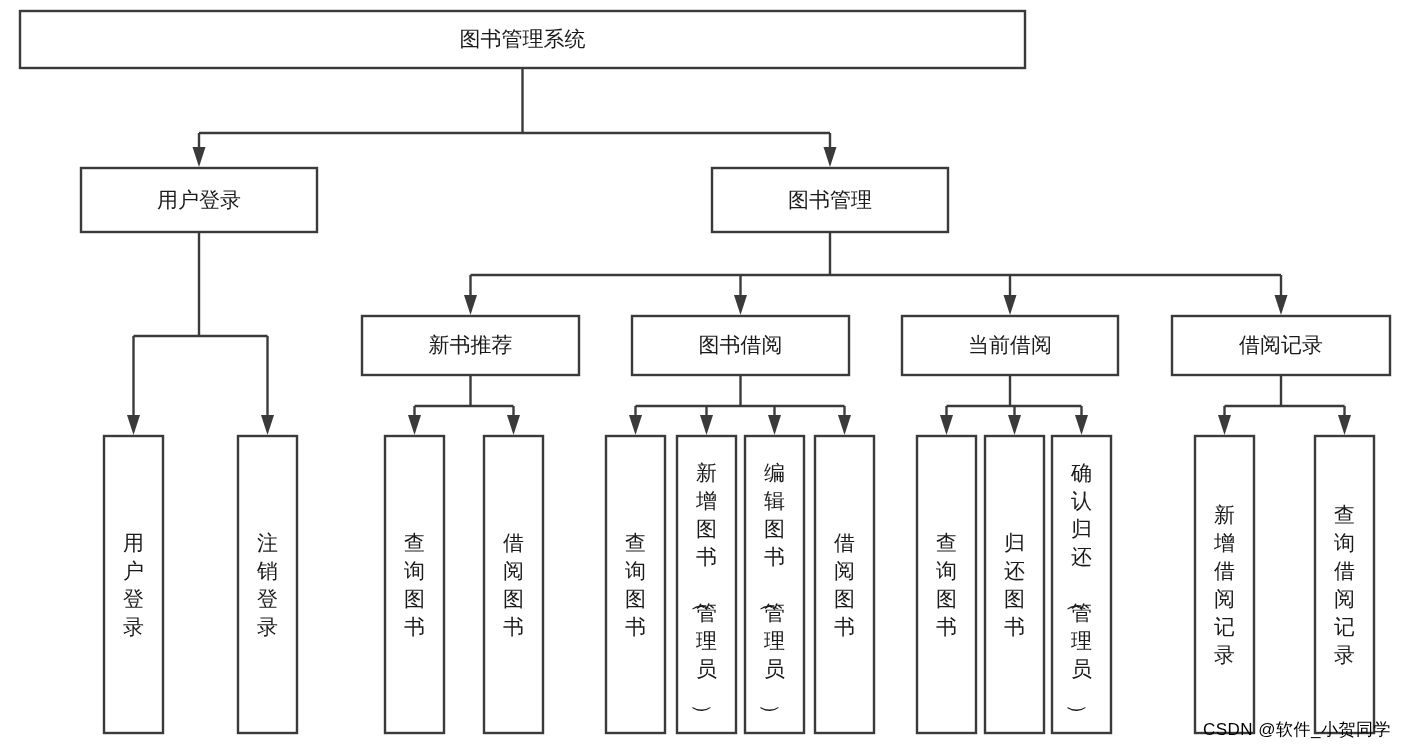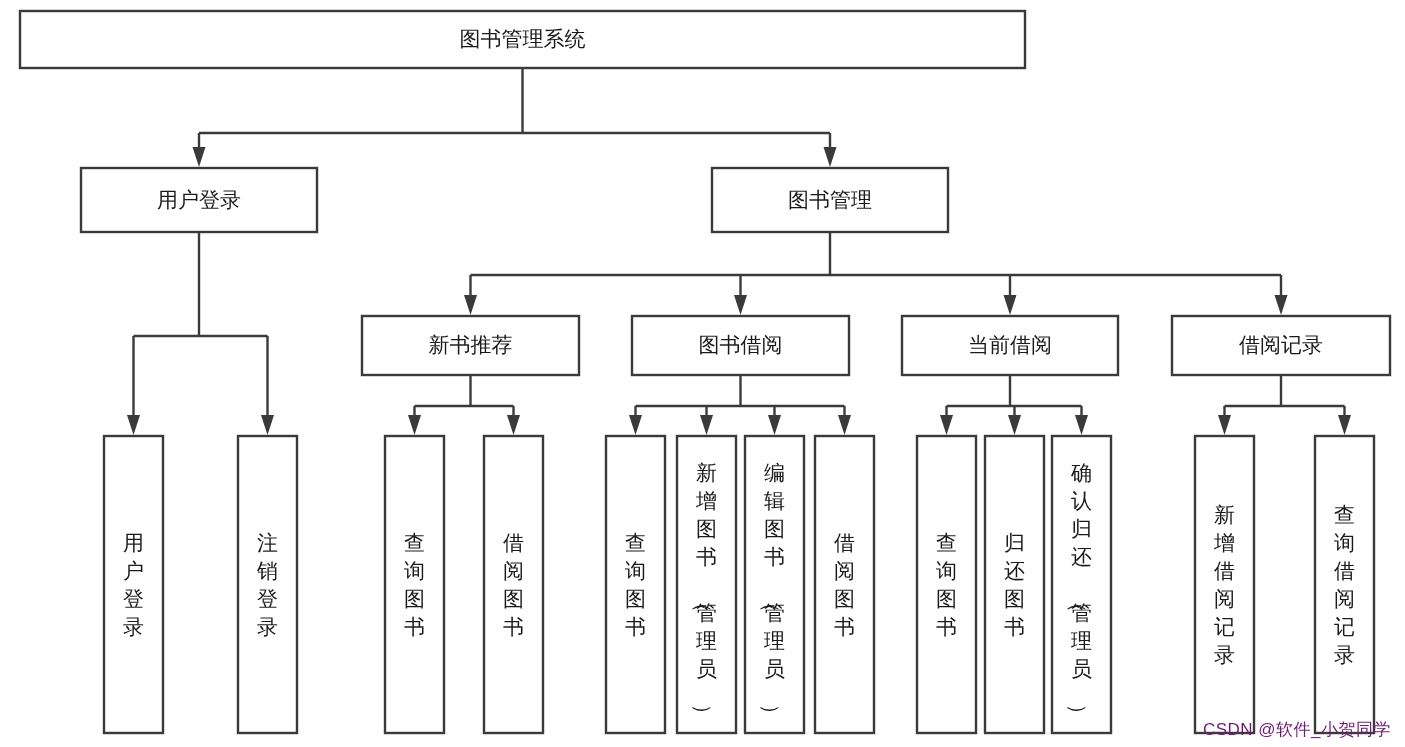--- a/index.html
+++ b/index.html
@@ -53,21 +53,21 @@
     font-size: 21px;
     fill: #1a1a1a;
     text-anchor: middle;
   }
   .watermark {
     position: absolute;
     right: 14px;
     bottom: 6px;
     font-family: "Liberation Sans", "DejaVu Sans", sans-serif;
     font-size: 17px;
-    color: #701a75;
+    color: #000000;
     letter-spacing: 0.5px;
     white-space: nowrap;
     pointer-events: none;
     margin-top: 32px;
   }
 </style>
 </head>
 <body>
 
 <div id="diagram-root">

